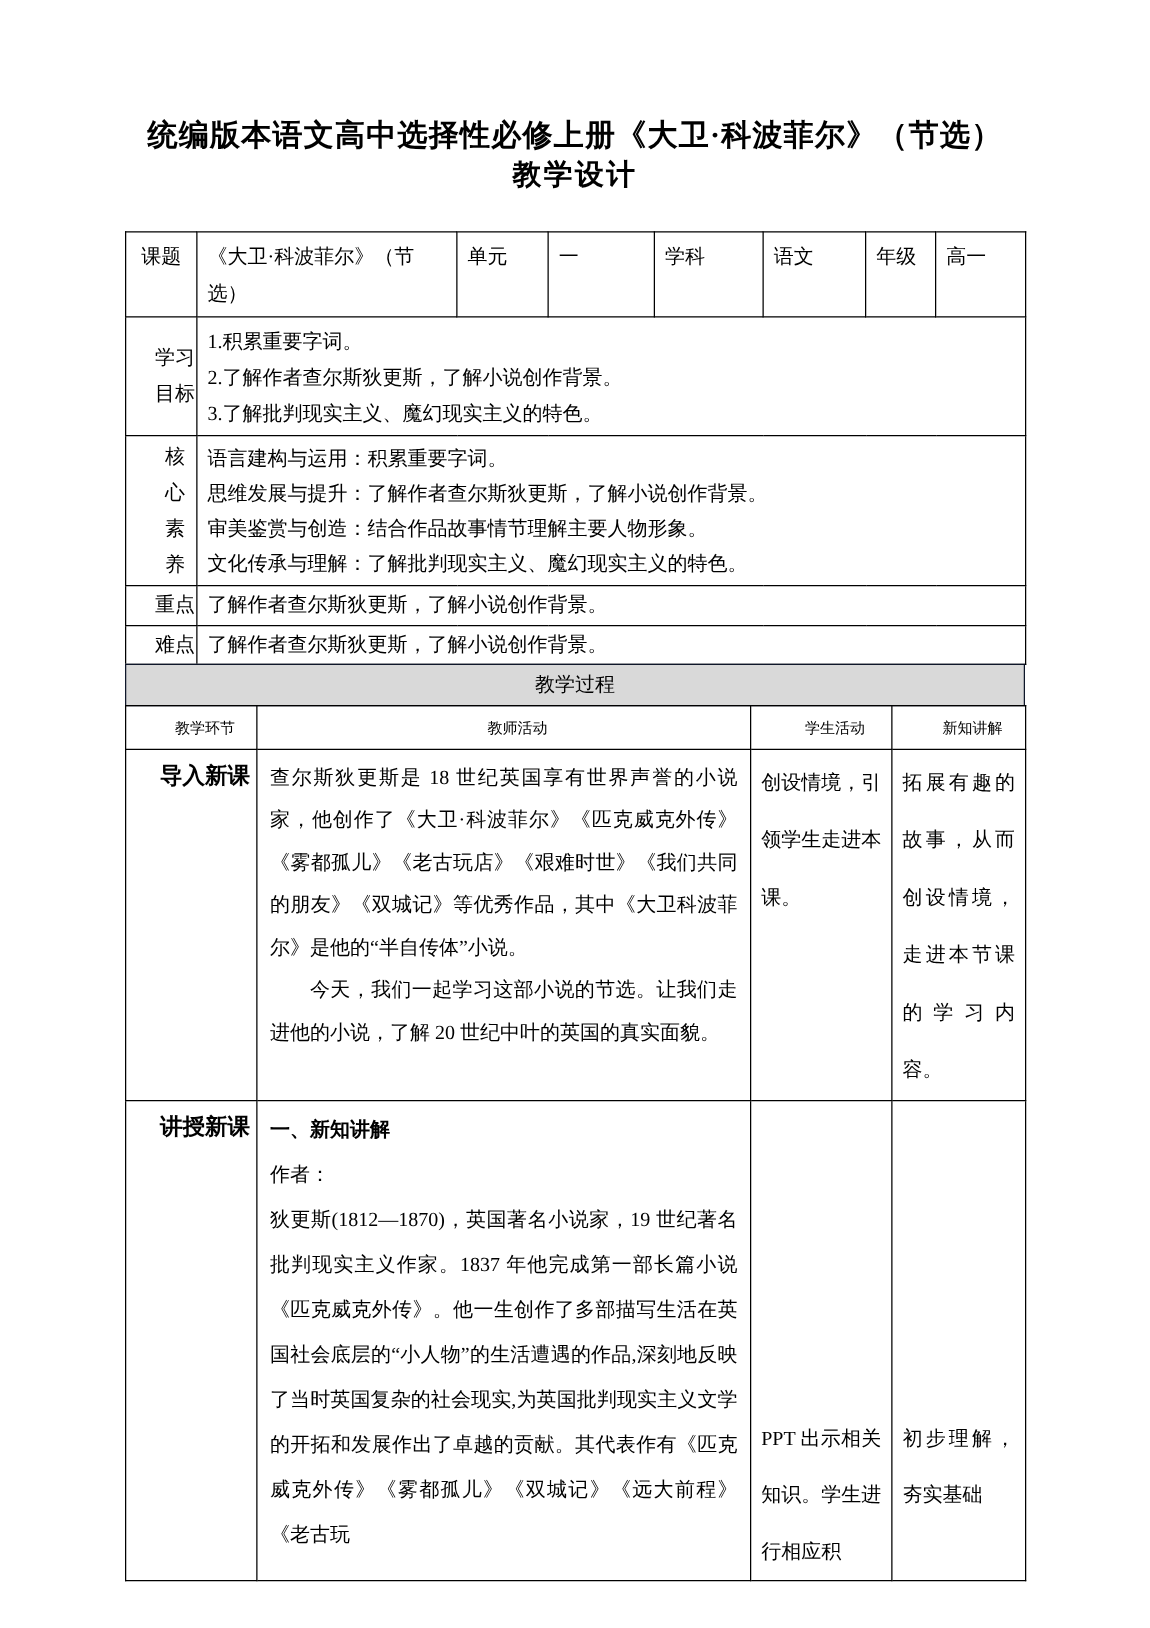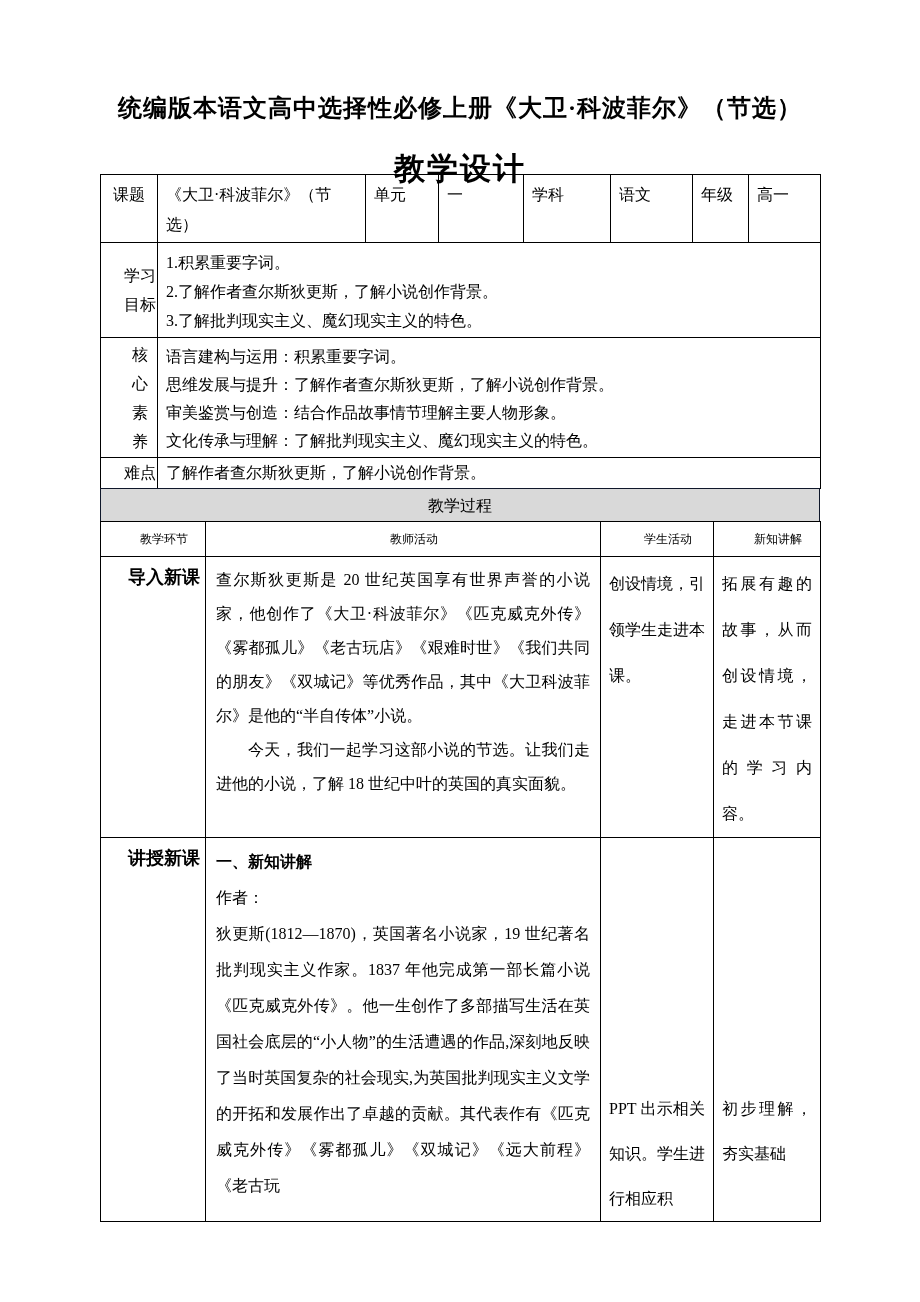--- a/index.html
+++ b/index.html
@@ -6,23 +6,23 @@
   html, body { background: #ffffff; }
   body {
     width: 920px; height: 1302px;
     font-family: "Liberation Serif", "DejaVu Serif", serif;
     color: #000;
     position: relative;
     overflow: hidden;
   }
   .doc-title { text-align: center; font-weight: bold; }
   #title-line1 { padding-top: 92px; font-size: 24px; letter-spacing: 1px; }
-  #title-line2 { margin-top: 24px; font-size: 31px; letter-spacing: 2px; font-family: Liberation Mono, monospace; }
+  #title-line2 { font-size: 23px; letter-spacing: 2px; font-family: Liberation Mono, monospace; }
 
-  .tbl-wrap { position: absolute; left: 100px; top: 174px; width: 720px; }
+  .tbl-wrap { position: absolute; left: 100px; top: 185px; width: 720px; }
   table { border-collapse: collapse; table-layout: fixed; width: 720px; }
   td {
     border: 1px solid #000;
     vertical-align: top;
     font-size: 16px;
     overflow: hidden;
     padding-left: 22px;
   }
   .t2 { margin-top: -1px; }
 
@@ -112,20 +112,24 @@
         <div class="stack-line">素</div>
         <div class="stack-line">养</div>
       </td>
       <td colspan="7" class="cell-pad multi">
         <div>语言建构与运用：积累重要字词。</div>
         <div>思维发展与提升：了解作者查尔斯狄更斯，了解小说创作背景。</div>
         <div>审美鉴赏与创造：结合作品故事情节理解主要人物形象。</div>
         <div>文化传承与理解：了解批判现实主义、魔幻现实主义的特色。</div>
       </td>
     </tr>
+    <tr class="r4">
+      <td class="u-label">重点</td>
+      <td colspan="7" class="single">了解作者查尔斯狄更斯，了解小说创作背景。</td>
+    </tr>
     <tr class="r5">
       <td class="u-label">难点</td>
       <td colspan="7" class="single">了解作者查尔斯狄更斯，了解小说创作背景。</td>
     </tr>
   </tbody>
     </table>
 
   <div class="banner">教学过程</div>
 
   <table class="t2">
@@ -138,22 +142,22 @@
     <tbody>
         <tr class="hdr">
       <td>教学环节</td>
       <td>教师活动</td>
       <td>学生活动</td>
       <td>新知讲解</td>
     </tr>
     <tr class="r8">
       <td class="stage-cell">导入新课</td>
       <td class="teacher-cell">
-        <p>查尔斯狄更斯是 20 世纪英国享有世界声誉的小说家，他创作了《大卫·科波菲尔》《匹克威克外传》《雾都孤儿》《老古玩店》《艰难时世》《我们共同的朋友》《双城记》等优秀作品，其中《大卫科波菲尔》是他的“半自传体”小说。</p>
-        <p class="indent2">今天，我们一起学习这部小说的节选。让我们走进他的小说，了解 18 世纪中叶的英国的真实面貌。</p>
+        <p>查尔斯狄更斯是 18 世纪英国享有世界声誉的小说家，他创作了《大卫·科波菲尔》《匹克威克外传》《雾都孤儿》《老古玩店》《艰难时世》《我们共同的朋友》《双城记》等优秀作品，其中《大卫科波菲尔》是他的“半自传体”小说。</p>
+        <p class="indent2">今天，我们一起学习这部小说的节选。让我们走进他的小说，了解 20 世纪中叶的英国的真实面貌。</p>
       </td>
       <td class="side-cell">创设情境，引领学生走进本课。</td>
       <td class="side-cell">拓展有趣的故事，从而创设情境，走进本节课的学习内容。</td>
     </tr>
     <tr class="r9">
       <td class="stage-cell">讲授新课</td>
       <td class="teacher-cell">
         <p class="bold-heading">一、新知讲解</p>
         <p>作者：</p>
         <p>狄更斯(1812—1870)，英国著名小说家，19 世纪著名批判现实主义作家。1837 年他完成第一部长篇小说《匹克威克外传》。他一生创作了多部描写生活在英国社会底层的“小人物”的生活遭遇的作品,深刻地反映了当时英国复杂的社会现实,为英国批判现实主义文学的开拓和发展作出了卓越的贡献。其代表作有《匹克威克外传》《雾都孤儿》《双城记》《远大前程》《老古玩</p>

